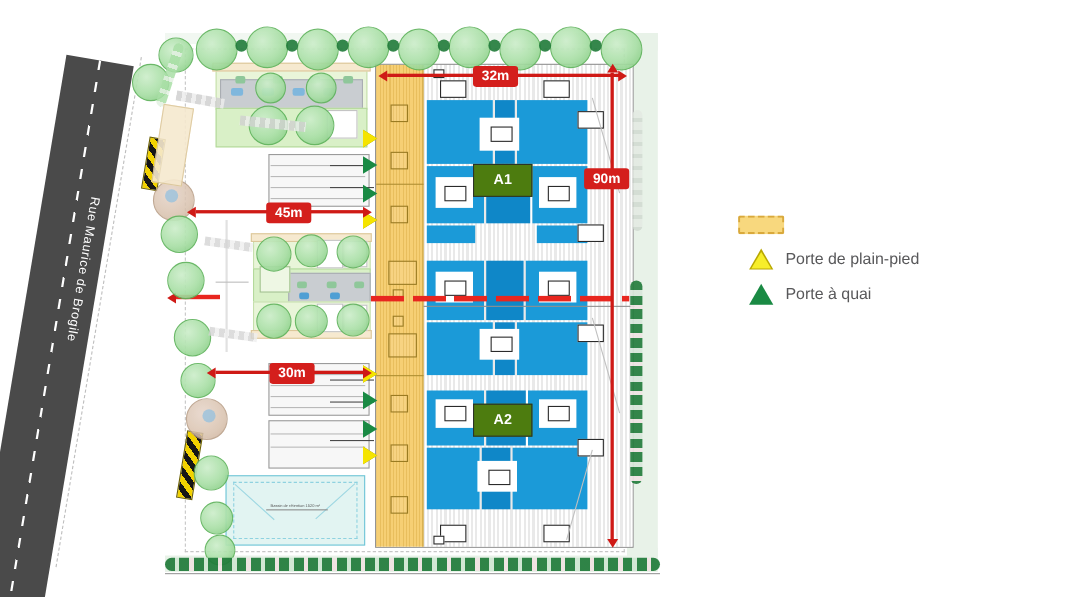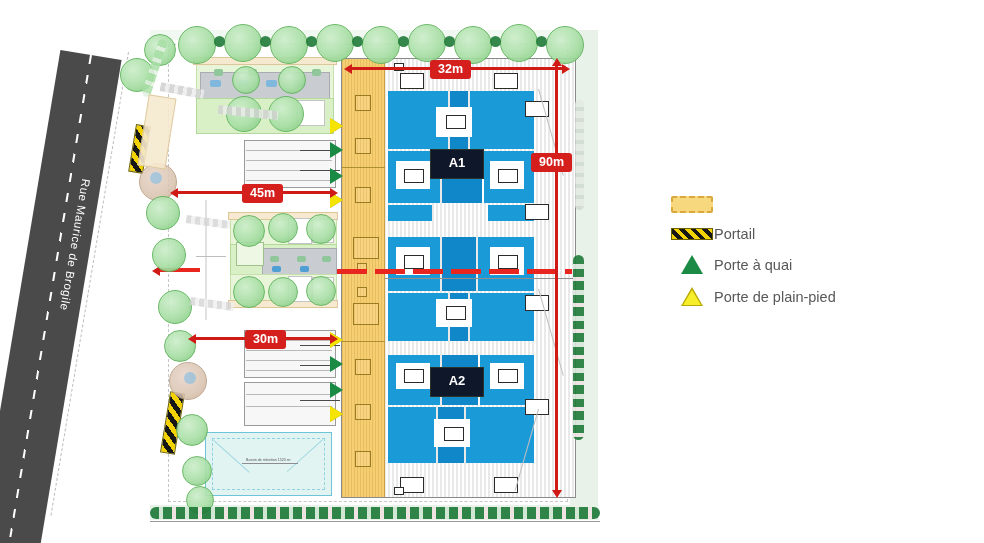--- a/index.html
+++ b/index.html
@@ -42,21 +42,21 @@
   .office-div{position:absolute;left:0;width:43px;height:1px;background:#b08f33;}
 
   
   #roofzone{position:absolute;left:46px;top:28px;width:146px;height:386px;}
   .bl{position:absolute;background:#1b9ad8;}
   .bl2{position:absolute;background:#0f87c8;}
   .well{position:absolute;background:#ffffff;}
   .sky{position:absolute;border:1.6px solid #2b2b2b;background:#ffffff;}
 
   
-  .zlabel{position:absolute;background:#0f172a;color:#fff;
+  .zlabel{position:absolute;background:#4d7c0f;color:#fff;
        font-size:13px;font-weight:bold;text-align:center;
        border:1px solid #2c3328;}
   .zlabel span{display:block;line-height:26px;}
 
   
   #axis{position:absolute;left:337px;top:269px;width:235px;height:5px;
        background:repeating-linear-gradient(to right,#e8261f 0 30px,transparent 30px 38px);}
 
   
   .dimline{position:absolute;background:#cf1a16;}
@@ -422,39 +422,33 @@
   </div>
 
   <div id="legend">
 
     <div class="lg-row">
       <div class="lg-key">
         <div class="sw-office"></div>
       </div>
     </div>
 
-    <div class="lg-row">
-      <div class="lg-key">
-        <div class="sw-gate"></div>
-      </div>
-      <div class="lg-txt">Portail</div>
-    </div>
-
-    <div class="lg-row">
-      <div class="lg-key">
-        <div class="sw-dock"></div>
-      </div>
-      <div class="lg-txt">Porte à quai</div>
-    </div>
 
     <div class="lg-row">
       <div class="lg-key">
         <div class="sw-flatwrap">
           <div class="o"></div>
           <div class="i"></div>
         </div>
       </div>
       <div class="lg-txt">Porte de plain-pied</div>
     </div>
 
+    <div class="lg-row">
+      <div class="lg-key">
+        <div class="sw-dock"></div>
+      </div>
+      <div class="lg-txt">Porte à quai</div>
+    </div>
+
   </div>
 
 </div>
 
 </body></html>

